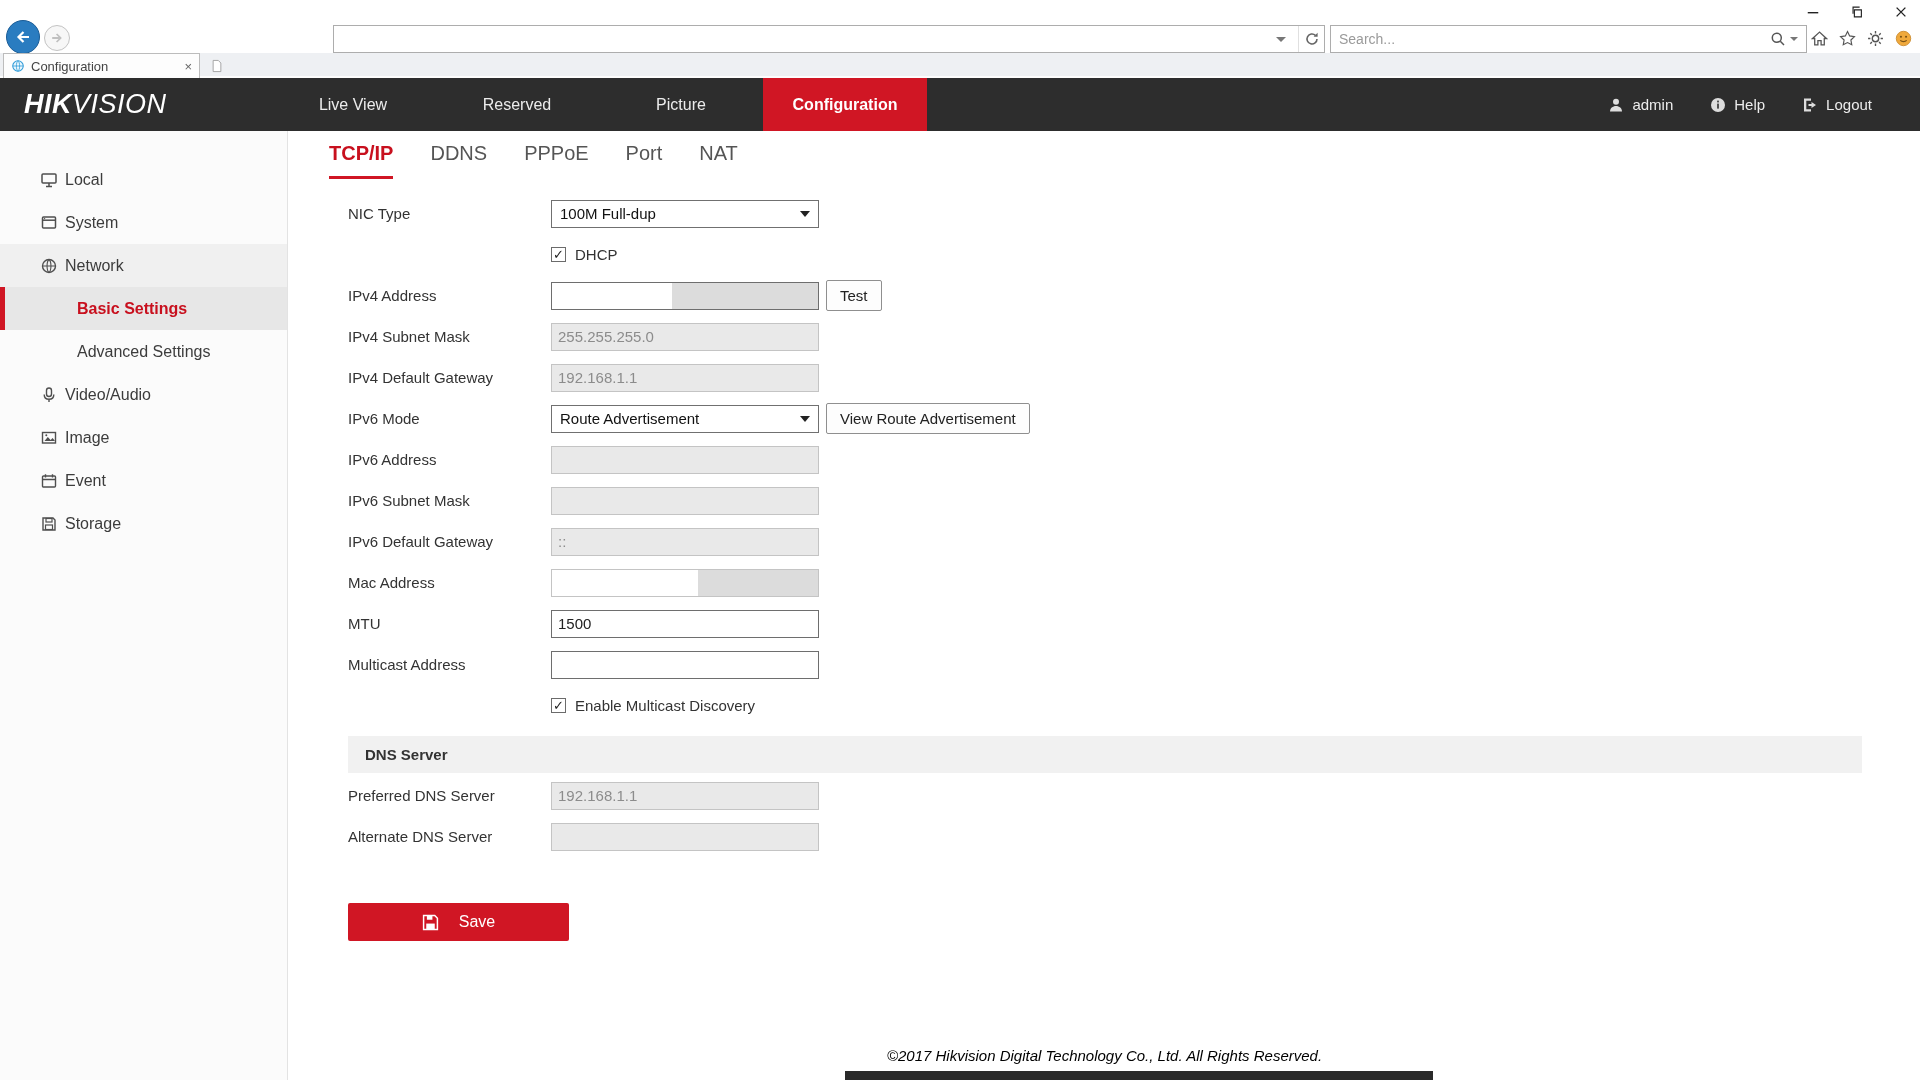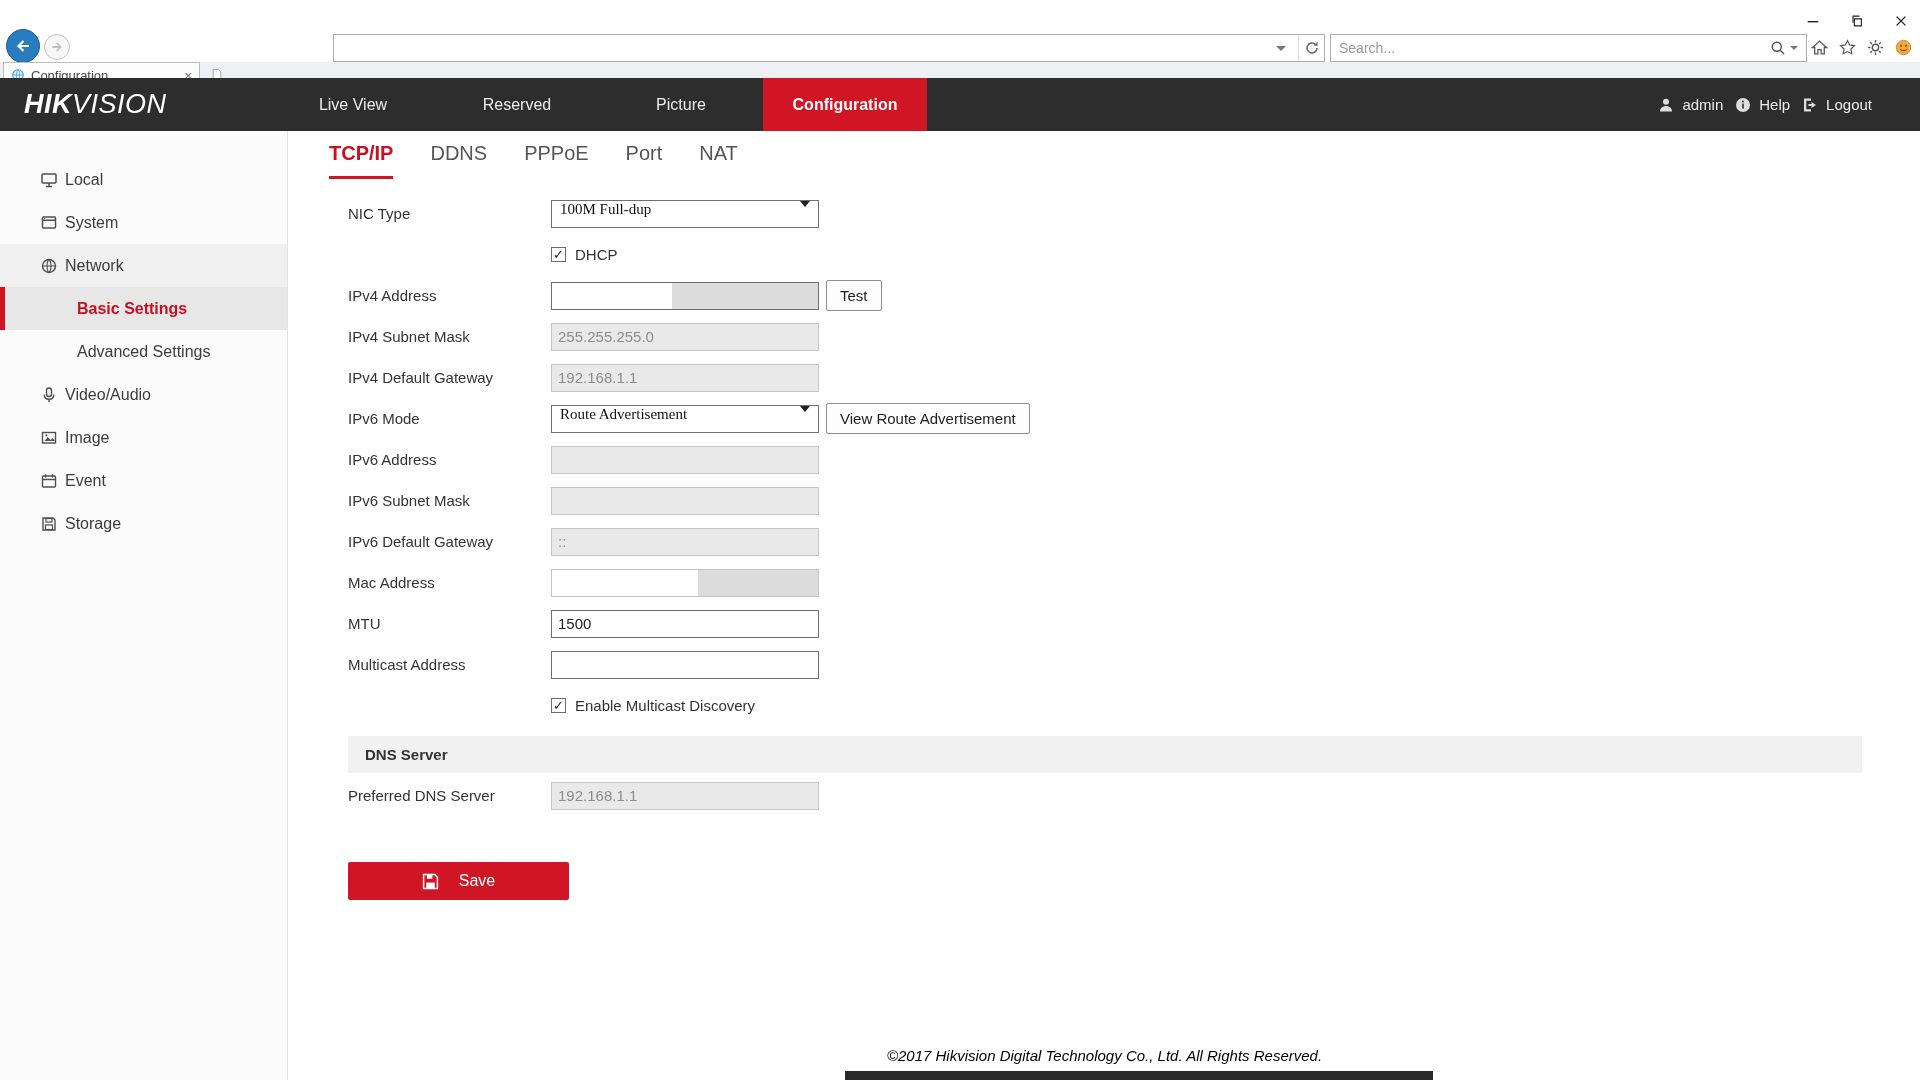--- a/index.html
+++ b/index.html
@@ -1,21 +1,21 @@
 <!DOCTYPE html>
 <html><head>
 <meta charset="utf-8">
 <style>
   * { margin:0; padding:0; box-sizing:border-box; }
   html,body { width:1920px; height:1080px; overflow:hidden; background:#fff;
               font-family:"Liberation Sans", sans-serif; }
   svg { display:block; }
 
   
-  .chrome { position:absolute; top:9px; left:0; width:1920px; height:62px; background:#fff; }
+  .chrome { position:absolute; top:0; left:0; width:1920px; height:62px; background:#fff; }
   .win-controls { position:absolute; top:4px; right:10px; display:flex; gap:26px; }
   .win-btn { width:18px; height:16px; display:flex; align-items:center; justify-content:center; cursor:pointer; }
   .nav-circle { position:absolute; border-radius:50%; display:flex; align-items:center; justify-content:center; cursor:pointer; }
   .back-btn { left:6px; top:20px; width:34px; height:34px; background:#2a7cc0; border:1px solid #1b5d97; }
   .fwd-btn  { left:44px; top:25px; width:26px; height:26px; background:#f7f7f7; border:1px solid #c3c3c3; }
   .addr-bar { position:absolute; left:333px; top:25px; width:992px; height:28px; background:#fff;
               border:1px solid #adadad; display:flex; align-items:center; }
   .addr-text { flex:1; padding-left:8px; font-size:14px; color:#333; }
   .addr-caret { width:0; height:0; border-left:5px solid transparent; border-right:5px solid transparent;
                 border-top:5px solid #777; margin-right:12px; cursor:pointer; }
@@ -45,21 +45,21 @@
   
   .appheader { position:absolute; left:0; top:78px; width:1920px; height:53px; background:#2d2d2d; }
   .logo { position:absolute; left:24px; top:0; height:53px; display:flex; align-items:center;
           color:#fff; font-style:italic; font-size:27px; letter-spacing:0.5px; cursor:pointer; }
   .logo .hik { font-weight:bold; }
   .logo .vision { font-weight:normal; }
   .main-nav { position:absolute; left:271px; top:0; height:53px; display:flex; }
   .nav-item { width:164px; height:53px; display:flex; align-items:center; justify-content:center;
               color:#ececec; font-size:16px; cursor:pointer; }
   .nav-item.active { background:#d01624; color:#fff; font-weight:bold; }
-  .header-right { position:absolute; right:48px; top:0; height:53px; display:flex; align-items:center; gap:12px; }
+  .header-right { position:absolute; right:48px; top:0; height:53px; display:flex; align-items:center; gap:37px; }
   .hr-item { display:flex; align-items:center; gap:8px; color:#ececec; font-size:15px; cursor:pointer; }
 
   
   .sidebar { position:absolute; left:0; top:131px; width:288px; bottom:0; background:#fbfbfb;
              border-right:1px solid #e3e3e3; padding-top:27px; }
   .sitem { height:43px; display:flex; align-items:center; padding-left:40px; gap:7px;
            font-size:16px; color:#3c3c3c; cursor:pointer; }
   .sitem .sicon { width:18px; height:18px; }
   .sitem.child { padding-left:77px; }
   .sitem.expanded { background:#f0f0f0;text-align:right; }
@@ -70,22 +70,22 @@
   .content { position:absolute; left:289px; top:131px; right:0; bottom:0; background:#fff; }
   .ftabs { display:flex; gap:37px; margin:11px 0 0 40px; font-size:20px; color:#555; }
   .ftab { padding-bottom:11px; cursor:pointer; }
   .ftab.active { color:#c8101e; font-weight:bold; border-bottom:3px solid #d01624; }
 
   .form { margin:14px 0 0 59px; }
   .frow { height:41px; display:flex; align-items:center; }
   .flabel { width:203px; font-size:15px; color:#333; }
 
   .select { width:268px; height:28px; background:#fff; border:1px solid #707070; display:flex;
-            align-items:flex-start; justify-content:space-between; padding:0 8px; font-size:15px;
-            color:#111; cursor:pointer;font-family:Liberation Serif, serif; }
+            align-items:center; justify-content:space-between; padding:0 8px; font-size:15px;
+            color:#111; cursor:pointer; }
   .sel-arrow { width:0; height:0; border-left:5px solid transparent; border-right:5px solid transparent;
                border-top:6px solid #222; }
 
   .ipt { width:268px; height:28px; border:1px solid #6e6e6e; padding:0 6px; font-size:15px;
          color:#222; background:#fff; font-family:"Liberation Sans", sans-serif; }
   .ipt.gray { background:#e9e9e9; border-color:#c4c4c4; color:#8c8c8c; }
   .ipt-wrap { position:relative; width:268px; height:28px; }
   .ipt-wrap .ipt { position:absolute; left:0; top:0; }
   .redact { position:absolute; top:1px; bottom:1px; right:1px; background:#dcdcdc; }
   .redact.r45 { left:45%; }
@@ -407,20 +407,24 @@
 
   <div class="dnshead">
     <span>DNS Server</span>
   </div>
 
   <div class="form" style="margin-top:2px;">
     <div class="frow">
       <span class="flabel">Preferred DNS Server</span>
       <input class="ipt gray" disabled="" value="192.168.1.1" style="">
     </div>
+    <div class="frow">
+      <span class="flabel">Alternate DNS Server</span>
+      <input class="ipt gray" disabled="" value="" style="">
+    </div>
   </div>
 
   <button class="save-btn">
     <svg width="17" height="17" viewBox="0 0 16 16">
         <path d="M1.5 1.5h10.5l2.5 2.5v10.5H1.5z" stroke="#fff" stroke-width="1.4" fill="none"></path>
         <rect x="4.6" y="1.8" width="5.2" height="3.6" fill="#fff"></rect>
         <rect x="4" y="9" width="8" height="5.2" fill="#fff"></rect>
       </svg>
     <span>Save</span>
   </button>

